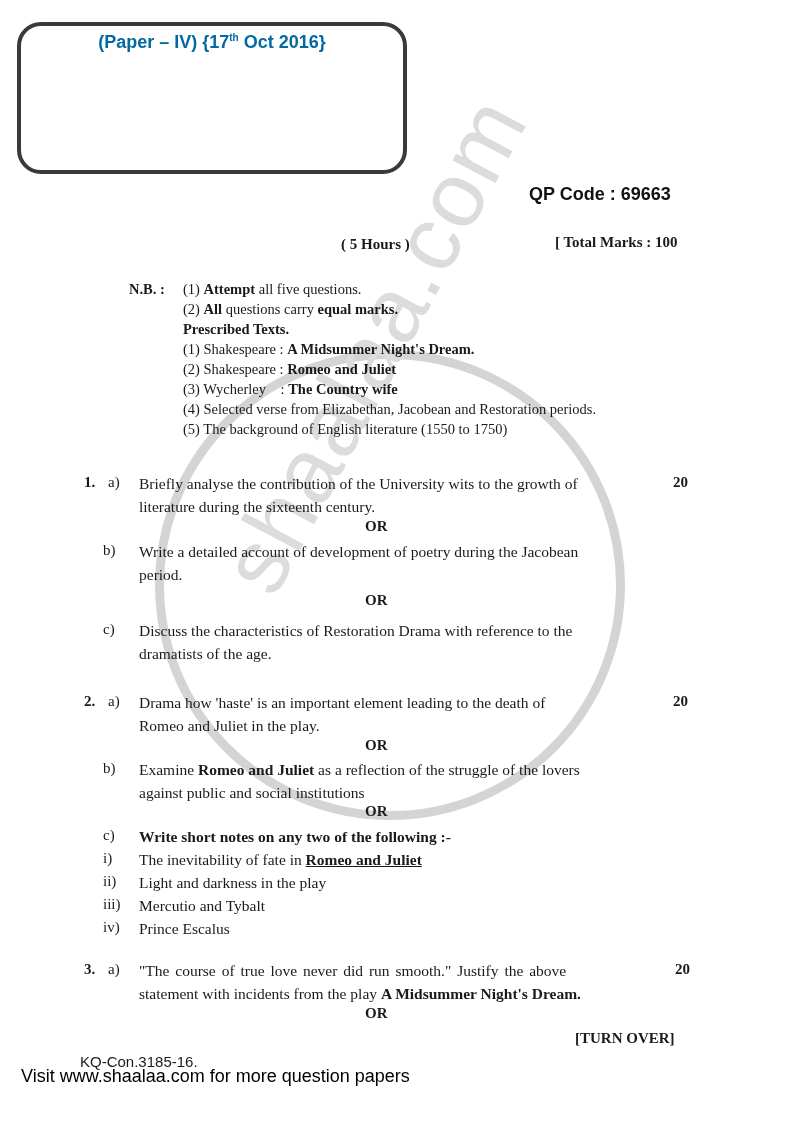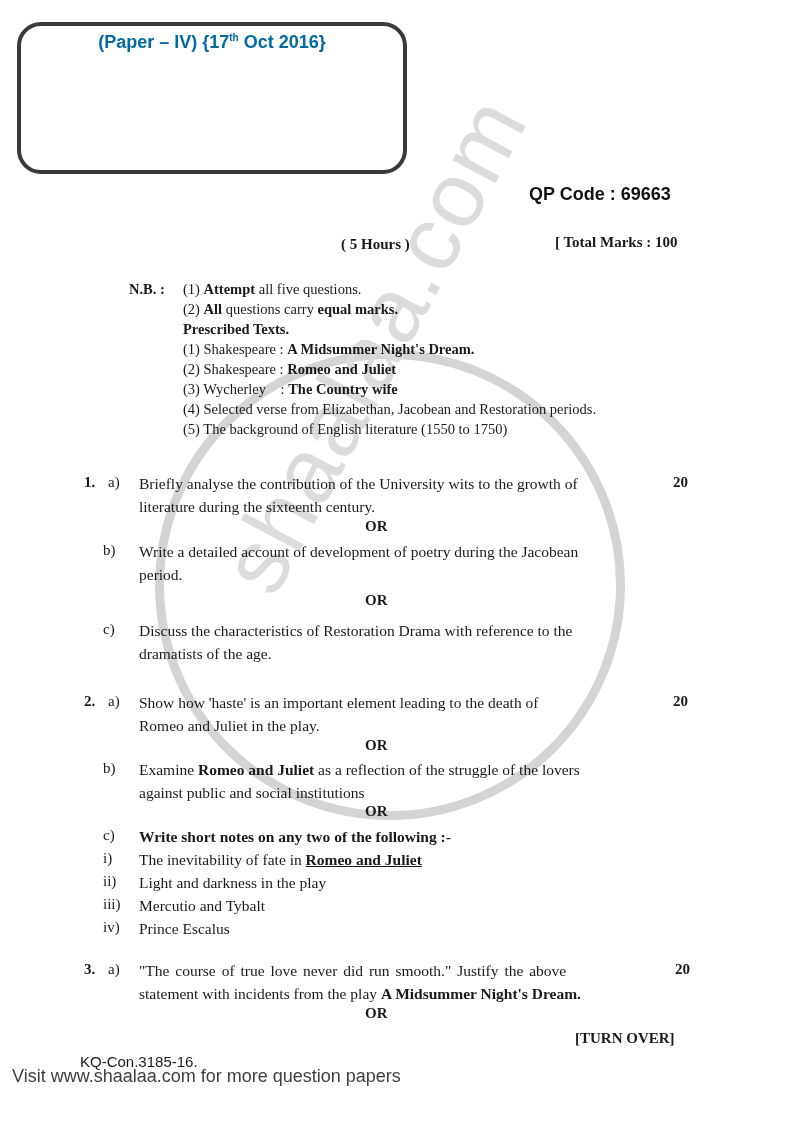--- a/index.html
+++ b/index.html
@@ -29,21 +29,21 @@
 
   .qnum { font-size:15px; font-weight:bold; }
   .qsub { font-size:15px; }
   .qtext { font-size:15.5px; line-height:23px; white-space:nowrap; }
   .qmark { font-size:15px; font-weight:bold; }
   .or { font-size:15px; font-weight:bold; left:357px;margin-left:8px; }
   .u { text-decoration:underline; }
 
   .turn { left:575px; top:1030px; font-size:15px; font-weight:bold; }
   .kq { left:80px; top:1053px; font-family:"Liberation Sans", sans-serif; font-weight:normal; font-size:15px; }
-  .visit { left:12px; top:1066px; font-family:"Liberation Sans", sans-serif; font-size:18px; color:#404040; }
+  .visit { left:21px; top:1066px; font-family:"Liberation Sans", sans-serif; font-size:18px; color:#000000; }
 </style>
 </head>
 <body>
 
 <div class="wm-circle"></div>
 <div class="wm-text">shaalaa.com</div>
 
 <div class="hdr-box">
   <div class="hdr-l4"><span>(Paper – IV)  {17</span><sup>th</sup><span> Oct 2016}</span></div>
 </div>
@@ -71,21 +71,21 @@
 <div class="abs qsub" style="left:103px;top:542px">b)</div>
 <div class="abs qtext" style="left:139px;top:540px">Write a detailed account of development of poetry during the Jacobean</div>
 <div class="abs qtext" style="left:139px;top:563px">period.</div>
 <div class="abs or" style="top:592px">OR</div>
 <div class="abs qsub" style="left:103px;top:621px">c)</div>
 <div class="abs qtext" style="left:139px;top:619px">Discuss the characteristics of Restoration Drama with reference to the</div>
 <div class="abs qtext" style="left:139px;top:642px">dramatists of the age.</div>
 
 <div class="abs qnum" style="left:84px;top:693px">2.</div>
 <div class="abs qsub" style="left:108px;top:693px">a)</div>
-<div class="abs qtext" style="left:139px;top:691px">Show how 'haste' is an important element leading to the death of</div>
+<div class="abs qtext" style="left:139px;top:691px">Drama how 'haste' is an important element leading to the death of</div>
 <div class="abs qtext" style="left:139px;top:714px">Romeo and Juliet in the play.</div>
 <div class="abs qmark" style="left:673px;top:693px">20</div>
 <div class="abs or" style="top:737px">OR</div>
 <div class="abs qsub" style="left:103px;top:760px">b)</div>
 <div class="abs qtext" style="left:139px;top:758px"><span>Examine </span><b>Romeo and Juliet</b><span> as a reflection of the struggle of the lovers</span></div>
 <div class="abs qtext" style="left:139px;top:781px">against public and social institutions</div>
 <div class="abs or" style="top:803px">OR</div>
 <div class="abs qsub" style="left:103px;top:827px">c)</div>
 <div class="abs qtext" style="left:139px;top:825px;font-weight:bold">Write short notes on any two of the following :-</div>
 <div class="abs qsub" style="left:103px;top:850px">i)</div>

